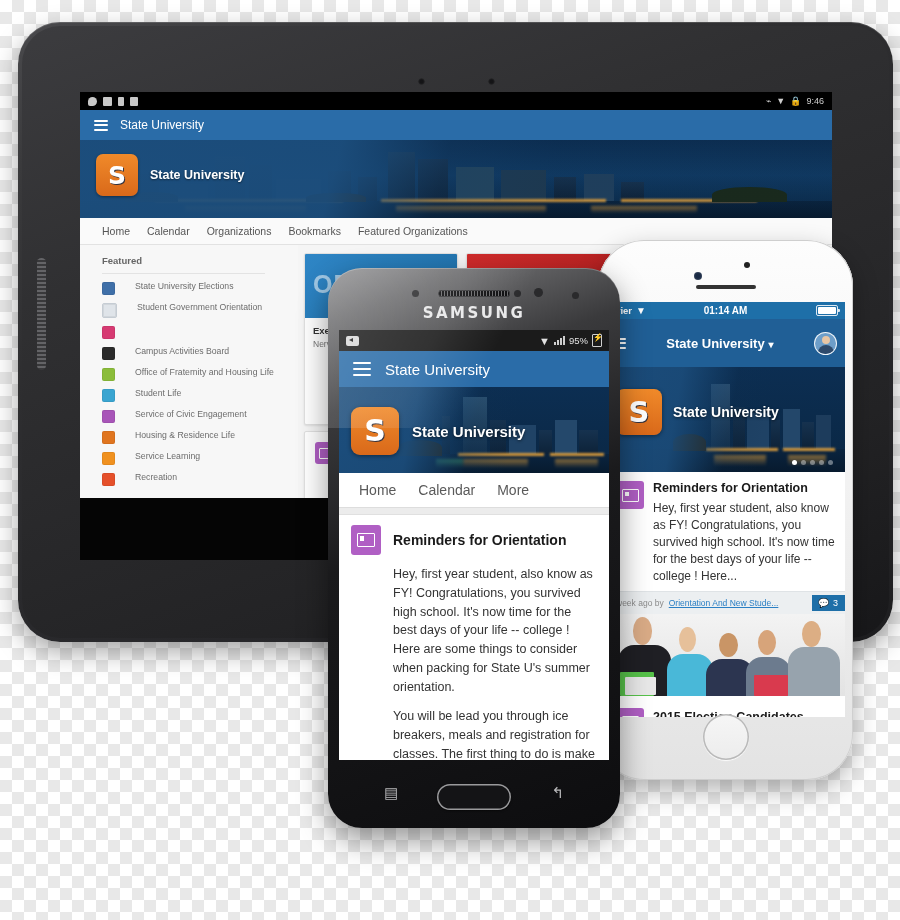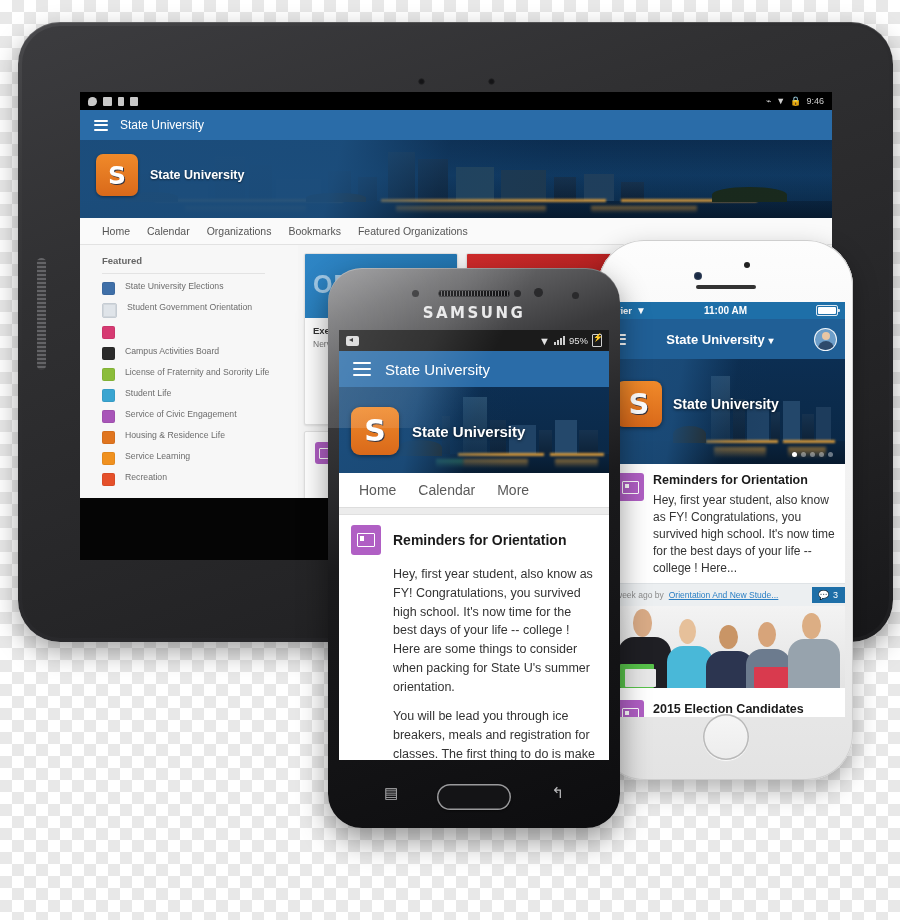--- a/index.html
+++ b/index.html
@@ -76,21 +76,21 @@
   .hero-title{color:#fff;font-size:12.5px;font-weight:bold;text-shadow:0 1px 2px rgba(0,0,0,.5);}
   .tab-nav{
     height:26px;background:#fafafa;border-bottom:1px solid #e2e2e2;
     display:flex;align-items:center;gap:17px;padding:0 22px;
     font-size:10.5px;color:#555;
   }
   .tab-body{display:flex;height:316px;background:#f5f5f5;}
   .tab-sidebar{width:196px;background:#f7f7f7;padding:10px 0 0 22px;}
   .side-head{font-size:9.5px;color:#666;font-weight:bold;padding-bottom:7px;border-bottom:1px solid #e3e3e3;width:163px;}
   .side-list{margin-top:7px;}
-  .side-item{display:flex;align-items:flex-start;gap:10px;margin-bottom:7px;width:172px;text-align:center;}
+  .side-item{display:flex;align-items:flex-start;gap:20px;margin-bottom:7px;width:172px;text-align:center;}
   .side-ic{width:13px;height:13px;border-radius:2px;flex:0 0 13px;margin-top:1px;
            box-shadow:inset 0 0 0 1px rgba(0,0,0,.06);}
   .side-tx{font-size:8.7px;color:#6c6c6c;line-height:1.32;}
   .tab-cards{flex:1;padding:8px 10px 0 6px;position:relative;}
   .card{background:#fff;border:1px solid #e0e0e0;border-radius:2px;box-shadow:0 1px 2px rgba(0,0,0,.09);}
   .card-a{position:absolute;left:6px;top:8px;width:152px;height:170px;overflow:hidden;}
   .card-a .ch{height:64px;background:linear-gradient(135deg,#2f86c6,#1e6fa8);
     color:rgba(255,255,255,.55);font-size:25px;font-weight:bold;letter-spacing:1px;
     padding:16px 0 0 8px;box-sizing:border-box;overflow:hidden;}
   .card-a .cb{padding:7px 8px;}
@@ -120,21 +120,21 @@
   .ip-screen{position:absolute;left:8px;top:62px;width:239px;height:415px;background:#fff;overflow:hidden;}
   .ip-status{height:17px;background:#1e6fa8;display:flex;align-items:center;
     padding:0 7px;color:#fff;font-size:9.5px;font-weight:600;}
   .ip-carrier{display:flex;align-items:center;gap:4px;}
   .wifi-g{font-size:10px;}
   .ip-time{position:absolute;left:0;right:0;text-align:center;font-size:10px;font-weight:bold;pointer-events:none;}
   .ip-batt{margin-left:auto;width:20px;height:9px;border:1px solid rgba(255,255,255,.85);
     border-radius:2px;position:relative;}
   .ip-batt:after{content:"";position:absolute;left:1px;top:1px;bottom:1px;right:1px;background:#fff;border-radius:1px;}
   .ip-batt:before{content:"";position:absolute;right:-3px;top:2.5px;width:2px;height:3px;background:rgba(255,255,255,.85);border-radius:0 1px 1px 0;}
-  .ip-nav{height:40px;background:#205f96;display:flex;align-items:center;padding:0 8px;position:relative;}
+  .ip-nav{height:48px;background:#205f96;display:flex;align-items:center;padding:0 8px;position:relative;}
   .ip-nav .hamb{width:12px;}
   .ip-nav-title{flex:1;text-align:center;color:#fff;font-size:13px;font-weight:bold;}
   .chev{font-size:10px;margin-left:4px;}
   .ip-avatar{width:21px;height:21px;border-radius:50%;overflow:hidden;
     border:1.5px solid rgba(255,255,255,.9);background:#6d9ec9;position:relative;}
   .av-head{position:absolute;left:50%;top:3px;transform:translateX(-50%);
     width:8px;height:8px;border-radius:50%;background:#e8c6a4;}
   .av-body{position:absolute;left:50%;bottom:0;transform:translateX(-50%);
     width:16px;height:9px;border-radius:8px 8px 0 0;background:#2e4a6b;}
   .ip-hero{position:relative;height:105px;overflow:hidden;
@@ -341,21 +341,21 @@
             </div>
             <div class="side-item">
               <span class="side-ic" style="background:#d63a72"></span>
             </div>
             <div class="side-item">
               <span class="side-ic" style="background:#2b2b2b"></span>
               <span class="side-tx">Campus Activities Board</span>
             </div>
             <div class="side-item">
               <span class="side-ic" style="background:#8bbd3a"></span>
-              <span class="side-tx">License of Fraternity and Sorority Life</span>
+              <span class="side-tx">Office of Fraternity and Housing Life</span>
             </div>
             <div class="side-item">
               <span class="side-ic" style="background:#3aa5d1"></span>
               <span class="side-tx">Student Life</span>
             </div>
             <div class="side-item">
               <span class="side-ic" style="background:#a855b8"></span>
               <span class="side-tx">Service of Civic Engagement</span>
             </div>
             <div class="side-item">
@@ -400,21 +400,21 @@
     <div class="ip-cam"></div>
     <div class="ip-dot"></div>
     <div class="ip-speaker"></div>
 
     <div class="ip-screen">
       <div class="ip-status">
         <span class="ip-carrier">
           <span>rrier</span>
           <span class="wifi-g">▼</span>
         </span>
-        <span class="ip-time">11:00 AM</span>
+        <span class="ip-time">01:14 AM</span>
         <span class="ip-batt"></span>
       </div>
 
       <div class="ip-nav">
         <span class="hamb">
             <i></i>
             <i></i>
             <i></i>
           </span>
         <span class="ip-nav-title">

